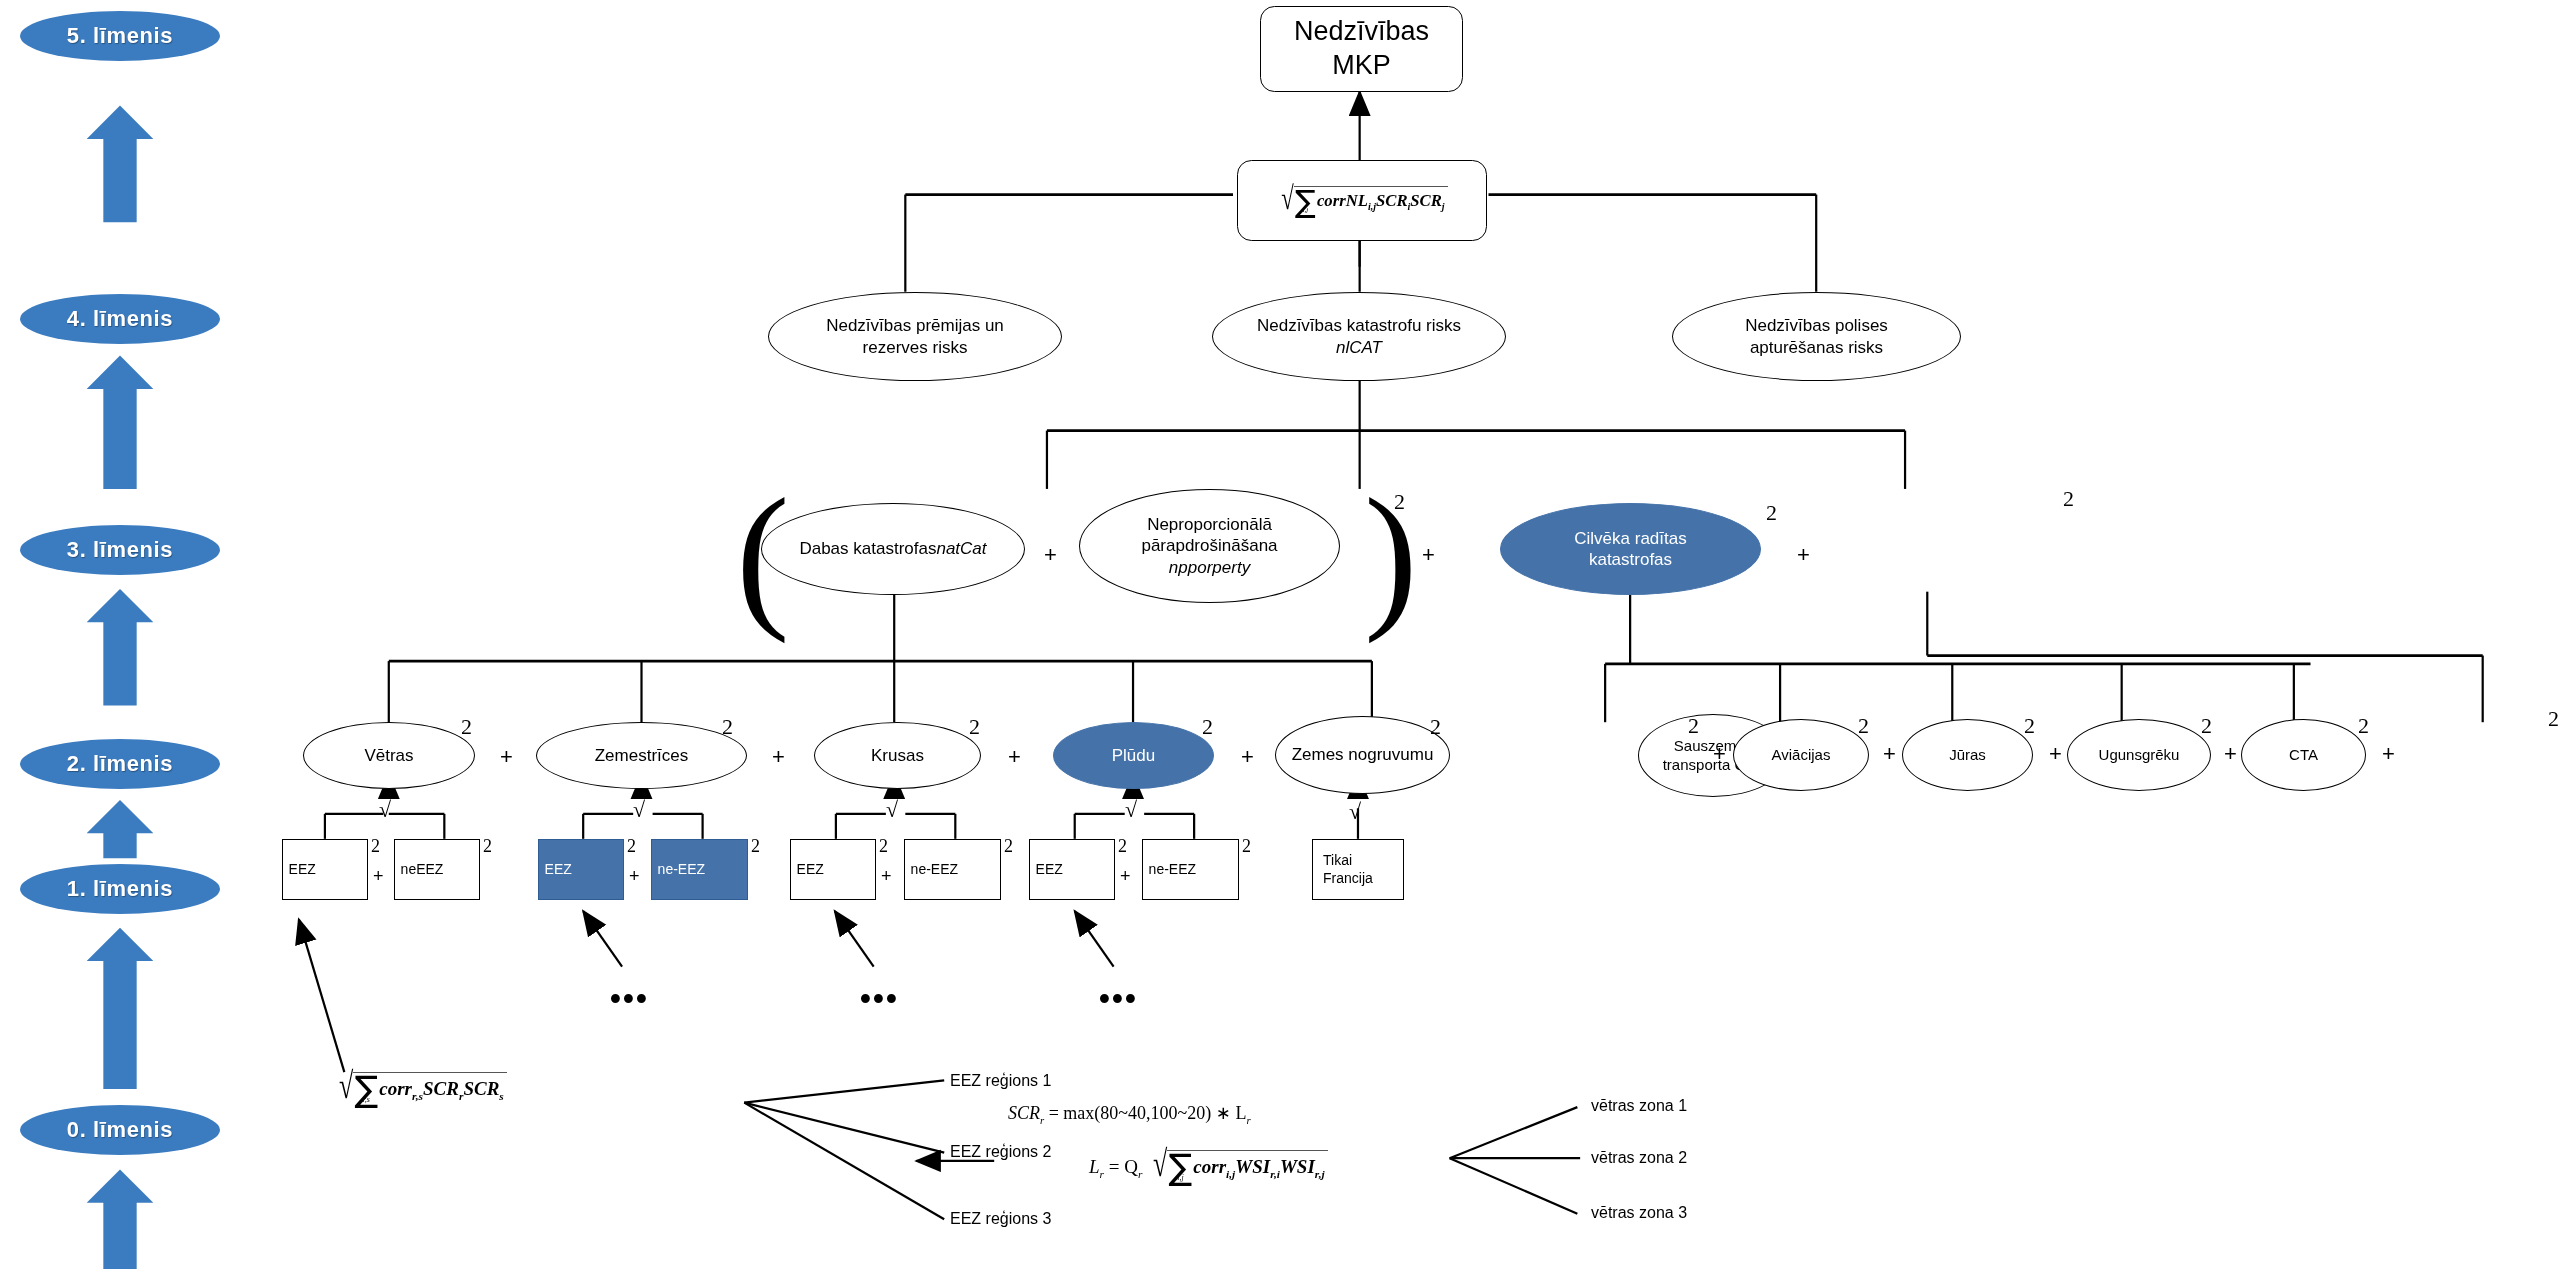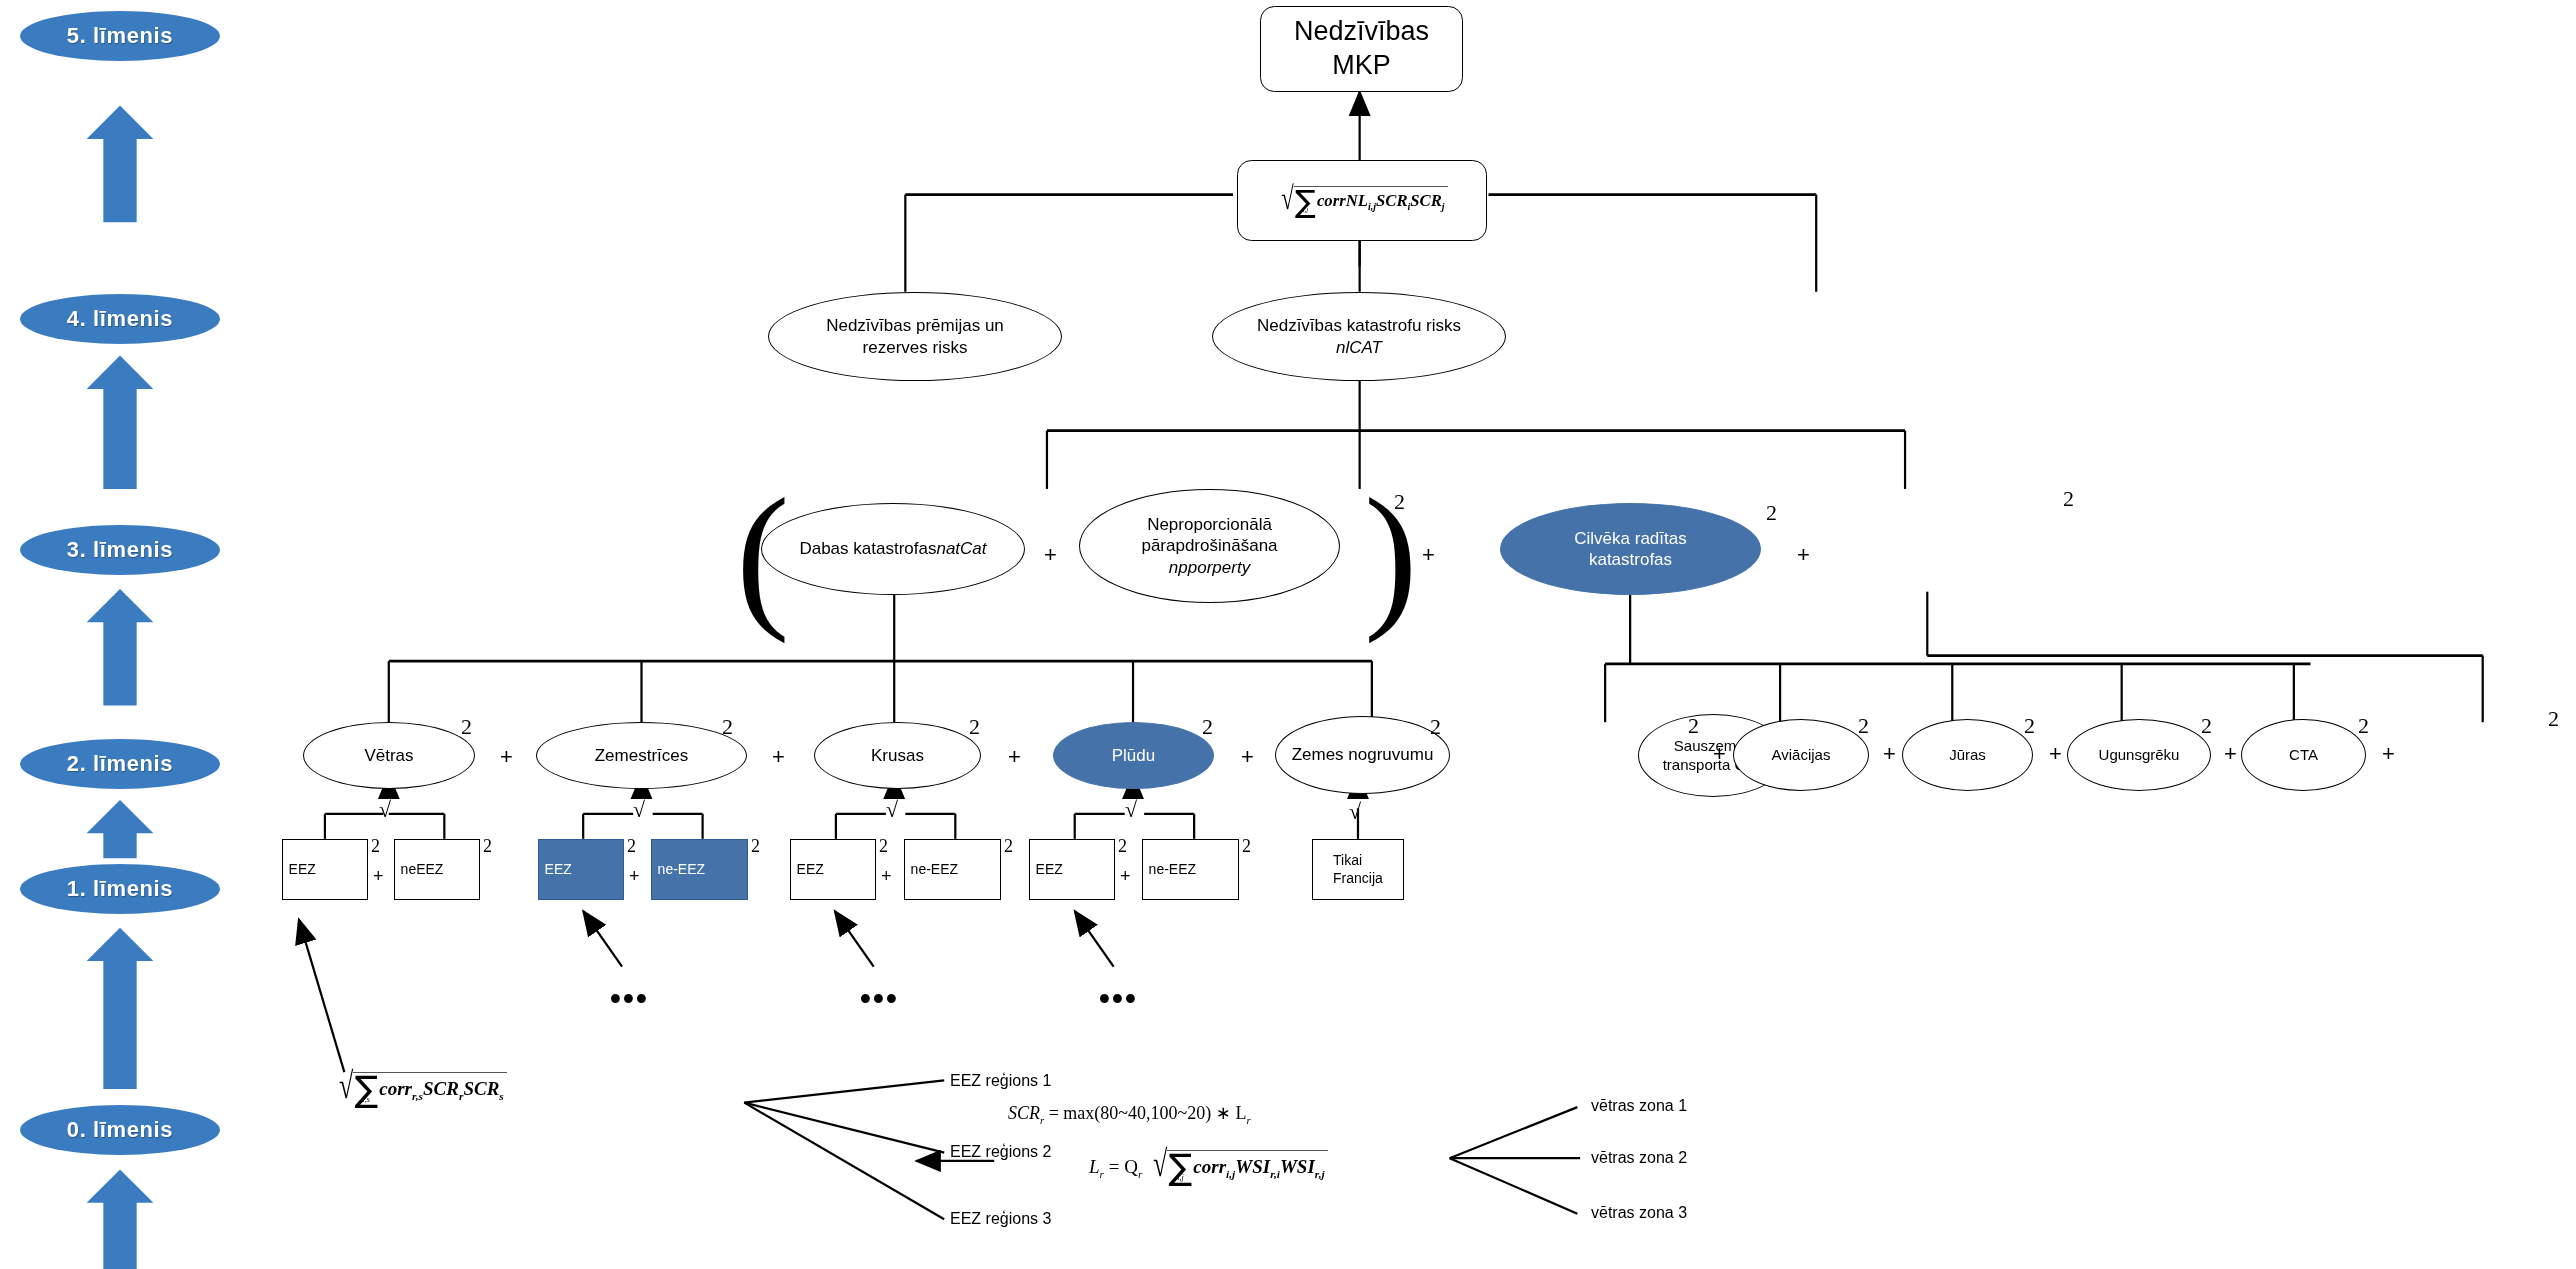--- a/index.html
+++ b/index.html
@@ -177,20 +177,24 @@
   </div>
 
   <div class="node ellipse" style="left:768px;top:292px;width:294px;height:89px;flex-direction:column;">
     <span class="t-mid">Nedzīvības prēmijas un</span>
     <span class="t-mid">rezerves risks</span>
   </div>
   <div class="node ellipse" style="left:1212px;top:292px;width:294px;height:89px;flex-direction:column;">
     <span class="t-mid">Nedzīvības katastrofu risks</span>
     <span class="t-mid ital">nlCAT</span>
   </div>
+  <div class="node ellipse" style="left:1672px;top:292px;width:289px;height:89px;flex-direction:column;">
+    <span class="t-mid">Nedzīvības polises</span>
+    <span class="t-mid">apturēšanas risks</span>
+  </div>
 
   <div class="paren" style="left:736px;top:475px;font-size:161px;">(</div>
   <div class="paren" style="left:1364px;top:475px;font-size:161px;">)</div>
   <div class="sup" style="left:1394px;top:489px;">
     <span>2</span>
   </div>
 
   <div class="node ellipse" style="left:761px;top:503px;width:264px;height:92px;flex-direction:row;">
     <span class="t-mid">Dabas katastrofas</span>
     <span class="t-mid ital">natCat</span>
@@ -330,21 +334,21 @@
   <div class="plus" style="left:1120px;top:866px;font-size:18px;"><span>+</span></div>
   <div class="node sqbox" style="left:1142px;top:839px;width:97px;height:61px;justify-content:flex-start;padding-left:5.6px;">
     <span class="t-xs">ne-EEZ</span>
   </div>
   <div class="sup" style="left:1242px;top:836px;font-size:18px;"><span>2</span></div>
   <div class="dots" style="left:1099px;top:983px;">
     <span>•••</span></div>
 
   <div class="sqrt" style="left:1349px;top:799px;">
     <span>√</span></div>
-  <div class="node sqbox" style="left:1312px;top:839px;width:92px;height:61px;flex-direction:column;align-items:flex-start;padding-left:20px;justify-content:center;">
+  <div class="node sqbox" style="left:1312px;top:839px;width:92px;height:61px;flex-direction:column;align-items:flex-start;padding-left:10px;justify-content:center;">
     <span class="t-xs">Tikai</span>
     <span class="t-xs">Francija</span>
   </div>
 
   <div class="formula" style="left:333px;top:1072px;font-size:19px;">
     <span class="fr-sqrt">
       <span class="rad">√</span>
       <span class="inner">
         <span class="sigwrap">
           <span class="sig">∑</span>

